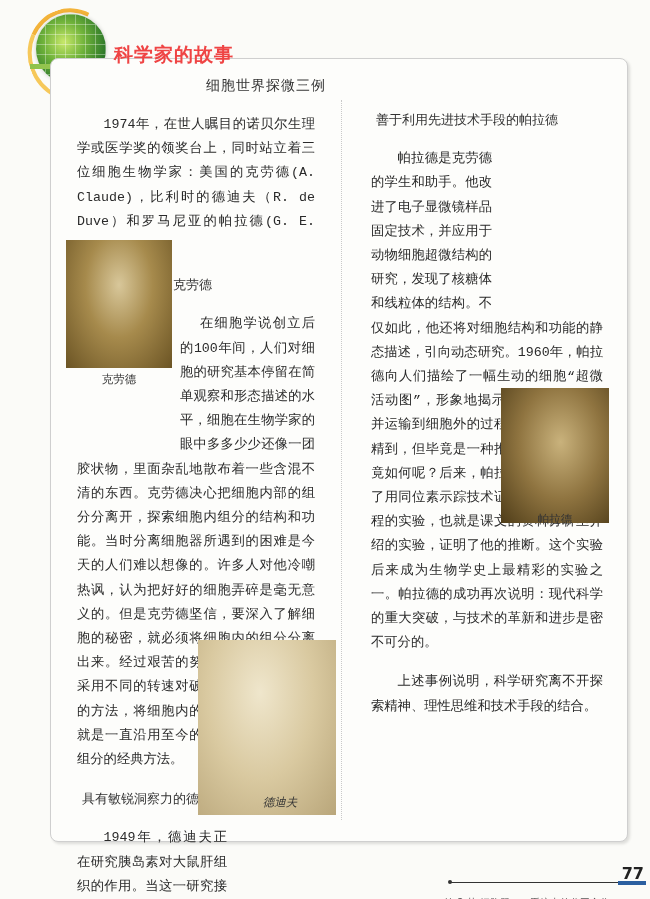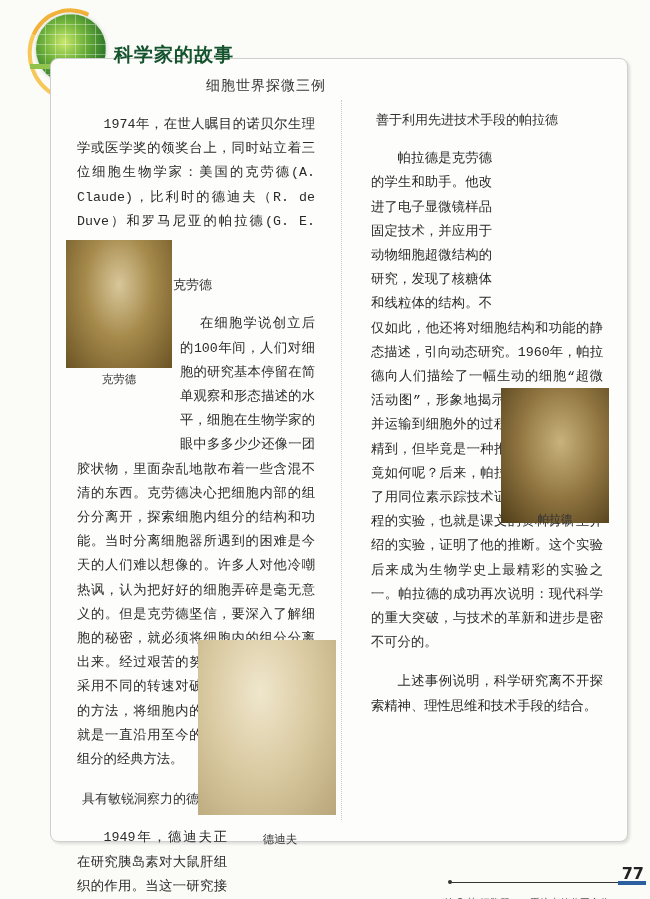--- a/index.html
+++ b/index.html
@@ -26,21 +26,21 @@
   .globe-ring {
     position: absolute; left: 28px; top: 8px; width: 80px; height: 86px;
     border-radius: 50%;
     border: 4px solid transparent;
     border-top-color: #f3b33a; border-left-color: #f6c85a;
     transform: rotate(-20deg);
   }
   .header-title {
     position: absolute; left: 114px; top: 42px;
     font-family: "DejaVu Sans", "Liberation Sans", sans-serif;
-    font-weight: bold; font-size: 19px; color: #14532d; letter-spacing: 1px;
+    font-weight: bold; font-size: 19px; color: #ef4444; letter-spacing: 1px;
   }
   .header-bar {
     position: absolute; left: 30px; top: 64px; width: 560px; height: 5px;
     background: linear-gradient(90deg, #8fc24a 0%, #b9d97a 30%, #d9d9d0 60%, #eeeeea 100%);
   }
   .box {
     position: absolute; left: 50px; top: 58px; width: 576px; height: 782px;
     border: 1px solid #cfcfcf; border-radius: 8px;
     background: #fdfdfb;
     box-shadow: 2px 2px 3px rgba(0,0,0,0.12);
@@ -101,21 +101,21 @@
   <div style="float:left; width:112px; height:136px; margin:4px 6px 0 0;"></div>
   <p style="text-indent:1.5em">在细胞学说创立后的100年间，人们对细胞的研究基本停留在简单观察和形态描述的水平，细胞在生物学家的眼中多多少少还像一团胶状物，里面杂乱地散布着一些含混不清的东西。克劳德决心把细胞内部的组分分离开，探索细胞内组分的结构和功能。当时分离细胞器所遇到的困难是今天的人们难以想像的。许多人对他冷嘲热讽，认为把好好的细胞弄碎是毫无意义的。但是克劳德坚信，要深入了解细胞的秘密，就必须将细胞内的组分分离出来。经过艰苦的努力，他终于摸索出采用不同的转速对破碎的细胞进行离心的方法，将细胞内的不同组分分开。这就是一直沿用至今的定性定量分离细胞组分的经典方法。</p>
   <div class="subhead" style="margin-top:12px">具有敏锐洞察力的德迪夫</div>
   <p class="indent" style="width:150px">1949年，德迪夫正在研究胰岛素对大鼠肝组织的作用。当这一研究接近尾声时，一个偶然的现象使他困惑不解：有一种酸性水解酶，刚从肝组织分离出来的时候活性并不高，但是保存5天后，活性出</p>
 </div>
 
 <div class="photo" style="left:66px; top:240px; width:106px; height:128px;"></div>
 <div class="caption" style="left:66px; top:372px; width:106px;">克劳德</div>
 
 <div class="photo" style="left:198px; top:640px; width:138px; height:175px; background: radial-gradient(ellipse at 45% 30%, #efe6cc 0%, #d9c9a0 50%, #b9a67a 100%);"></div>
-<div class="caption" style="left:250px; top:832px; width:60px;">德迪夫</div>
+<div class="caption" style="left:250px; top:795px; width:60px;font-style:italic;">德迪夫</div>
 
 <div class="col right-col">
   <div class="subhead" style="margin-top:8px">善于利用先进技术手段的帕拉德</div>
   <div style="float:right; width:120px; height:140px; margin:20px 0 0 6px;"></div>
   <p class="indent">帕拉德是克劳德的学生和助手。他改进了电子显微镜样品固定技术，并应用于动物细胞超微结构的研究，发现了核糖体和线粒体的结构。不仅如此，他还将对细胞结构和功能的静态描述，引向动态研究。1960年，帕拉德向人们描绘了一幅生动的细胞“超微活动图”，形象地揭示出分泌蛋白合成并运输到细胞外的过程。他的图示尽管精到，但毕竟是一种推测，实际过程究竟如何呢？后来，帕拉德及其同事设计了用同位素示踪技术证实蛋白质合成过程的实验，也就是课文的资料分析里介绍的实验，证明了他的推断。这个实验后来成为生物学史上最精彩的实验之一。帕拉德的成功再次说明：现代科学的重大突破，与技术的革新和进步是密不可分的。</p>
   <p class="indent">上述事例说明，科学研究离不开探索精神、理性思维和技术手段的结合。</p>
 </div>
 
 <div class="photo" style="left:501px; top:388px; width:108px; height:135px; background: radial-gradient(ellipse at 55% 40%, #c9b27c 0%, #8f7440 50%, #4e3c18 100%);"></div>
 <div class="caption" style="left:501px; top:512px; width:108px;">帕拉德</div>

